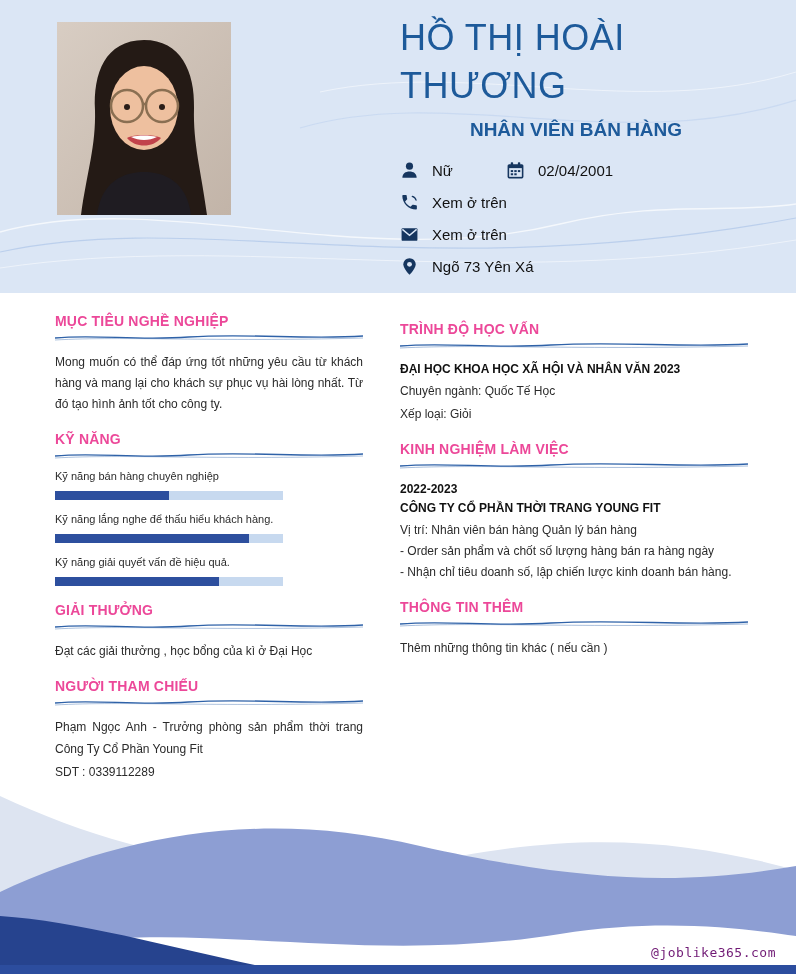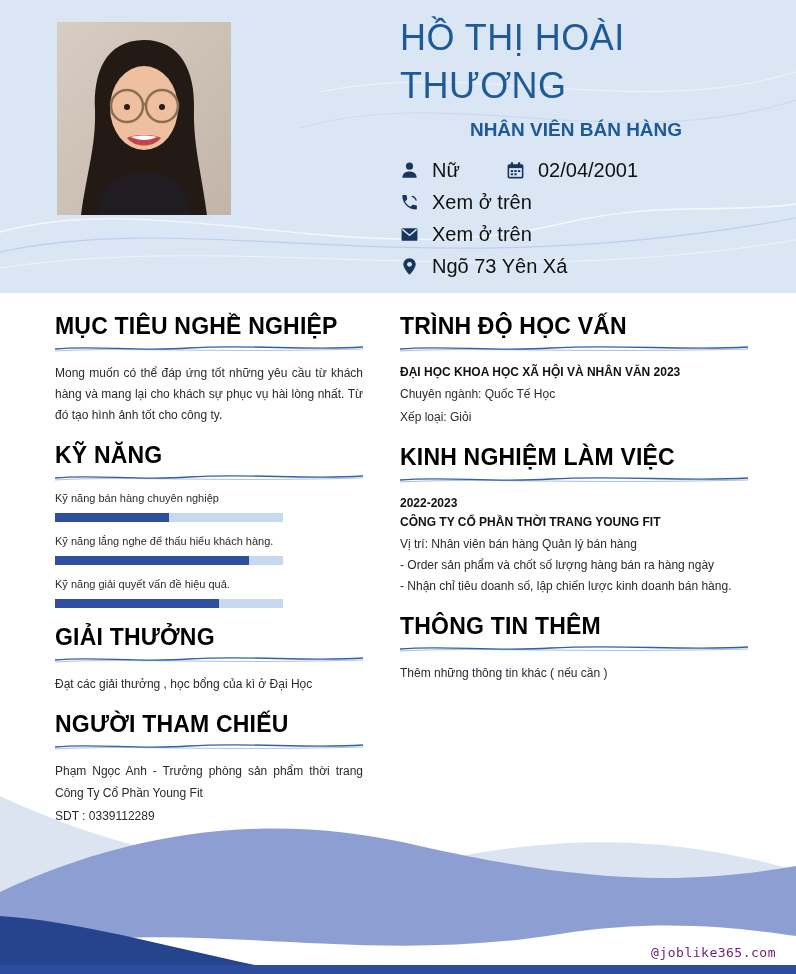--- a/index.html
+++ b/index.html
@@ -25,30 +25,30 @@
   .header-content { position: absolute; left: 400px; top: 14px; width: 352px; }
   .name {
     font-size: 36px; font-weight: normal; line-height: 1.33;
     color: #1d5a9a; letter-spacing: 0.5px;
   }
   .job-title { margin-top: 9px; font-size: 19px; font-weight: bold; color: #1d5a9a; text-align: center; }
   .info { margin-top: 14px; }
   .info-row { display: flex; align-items: center; height: 32px; }
   .info-item { display: flex; align-items: center; gap: 13px; }
   .info-item.first-col { min-width: 106px; }
-  .info-label { font-size: 20px; color: #111111; }
+  .info-label { font-size: 15px; color: #111111; }
   .icon { width: 19px; height: 19px; flex: 0 0 19px; }
   .icon svg { display: block; width: 100%; height: 100%; }
 
   
   .col-left  { position: absolute; left: 55px;  top: 293px; width: 308px; padding-top: 20px; }
-  .col-right { position: absolute; left: 400px; top: 293px; width: 348px; padding-top: 20px; }
+  .col-right { position: absolute; left: 400px; top: 293px; width: 348px; padding-top: 28px; }
   .section { margin-bottom: 16px; }
   .section h2 {
-    font-size: 23px; font-weight: bold; color: #000000;
+    font-size: 14px; font-weight: bold; color: #ec4899;
     letter-spacing: 0.2px; margin-bottom: 3px;
   }
   .flourish { display: block; color: #2f62a8; margin-bottom: 10px; width: 100%; height: 10px; }
   .body-text { font-size: 12px; line-height: 1.76; color: #2b2b2b; margin-bottom: 8px; }
   .justify { text-align: justify; }
   .bold-line { font-weight: bold; color: #111111; }
 
   
   .skill { margin-bottom: 13px; }
   .skill-label { font-size: 11px; margin-bottom: 9px; color: #2b2b2b; }

